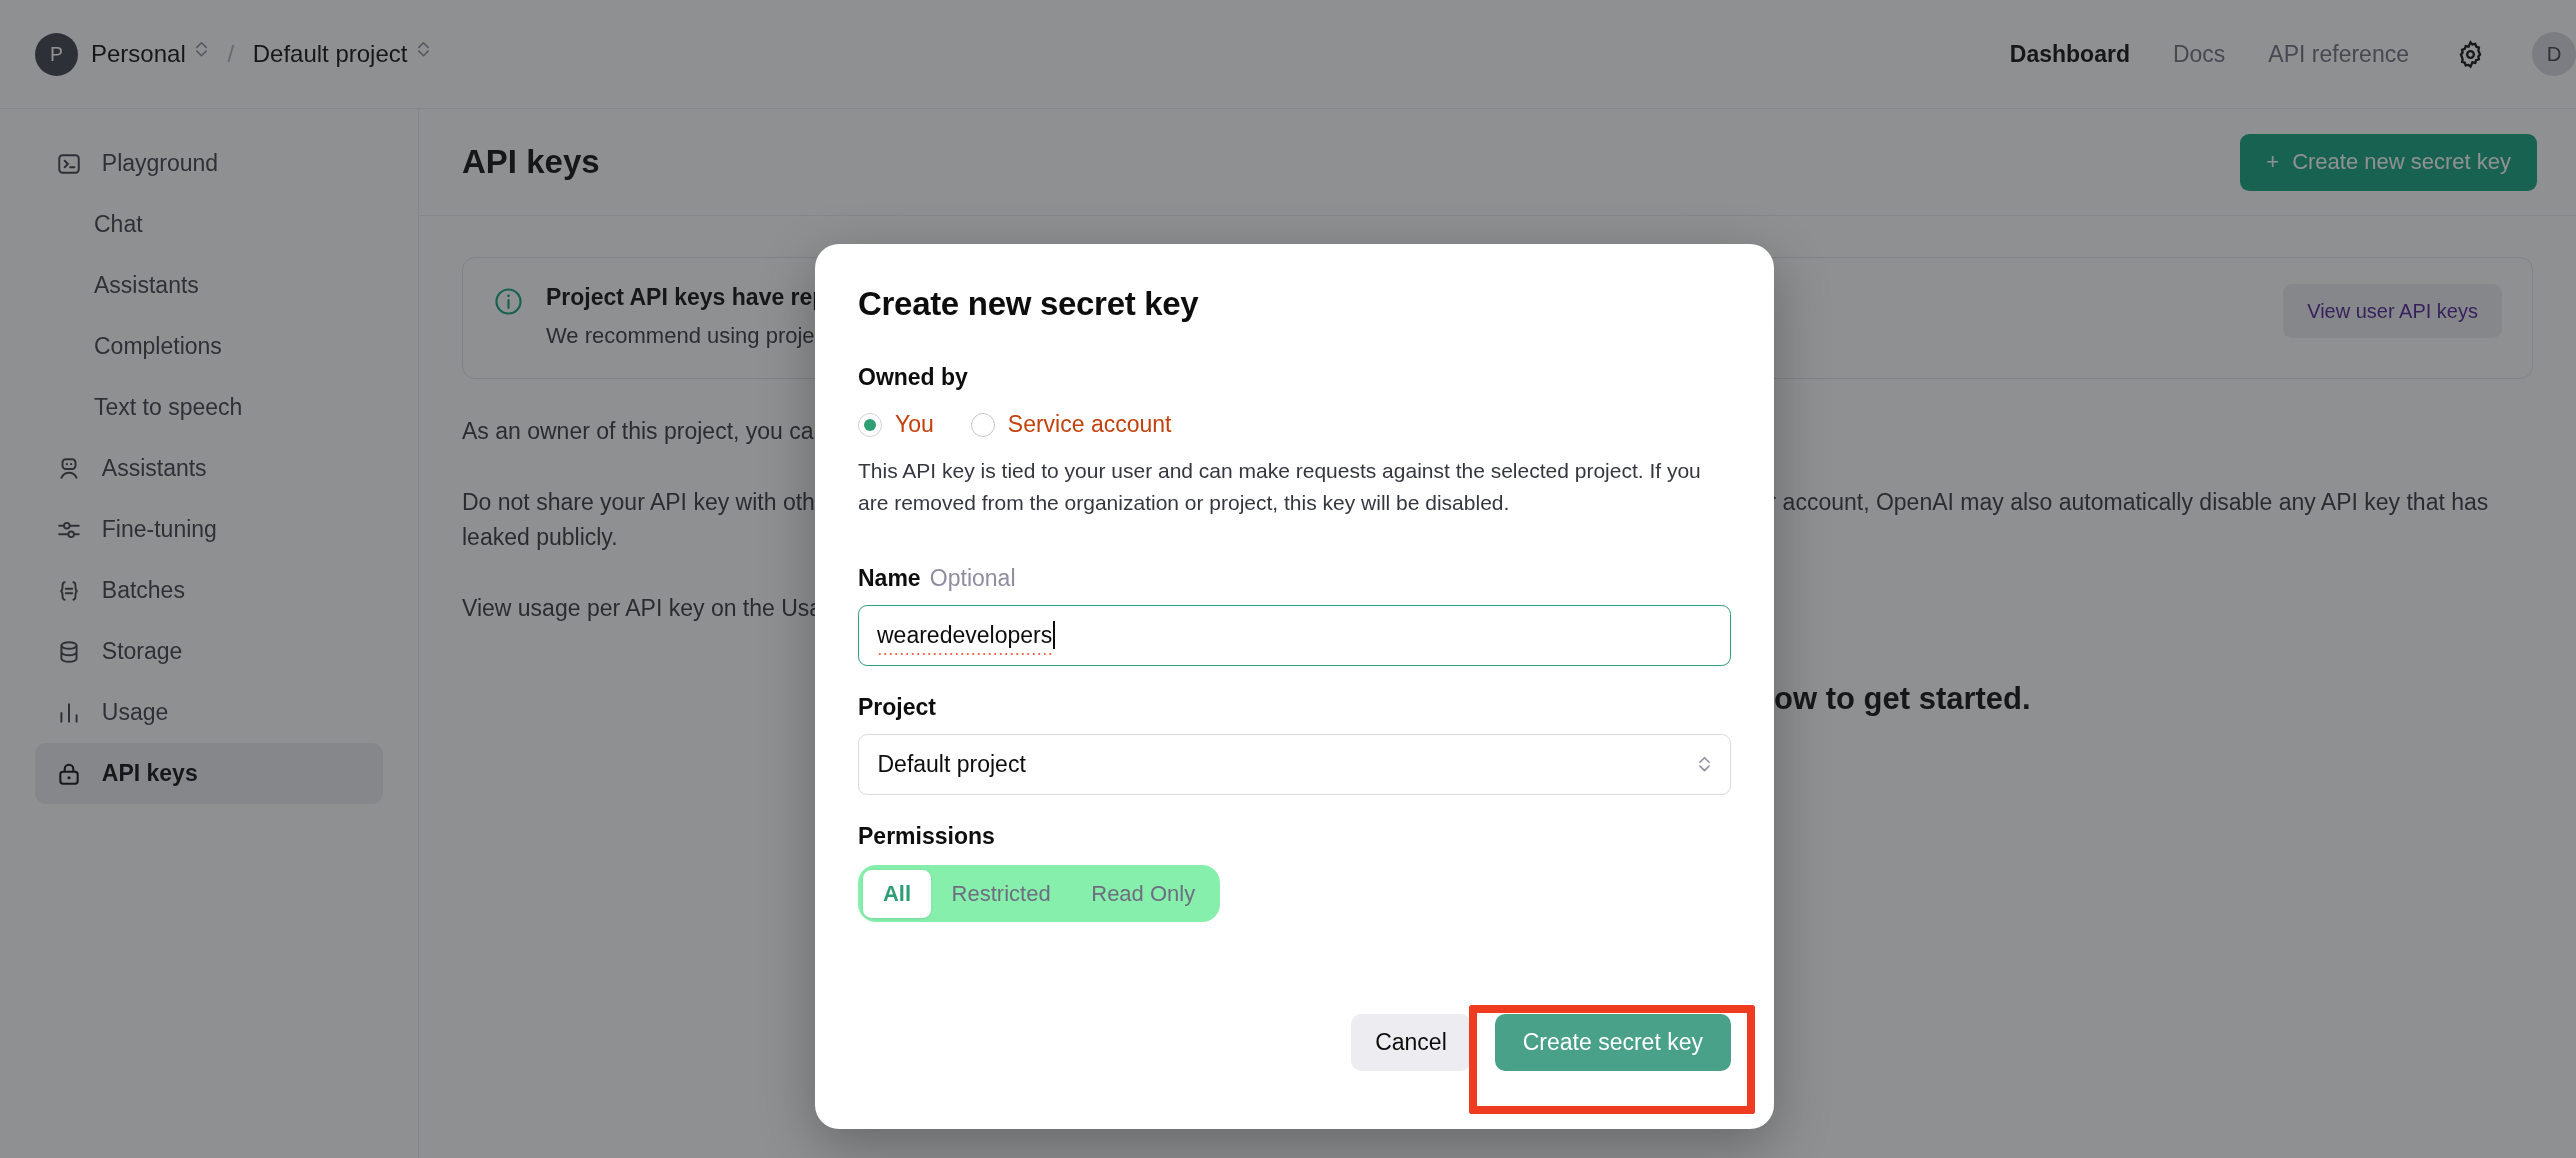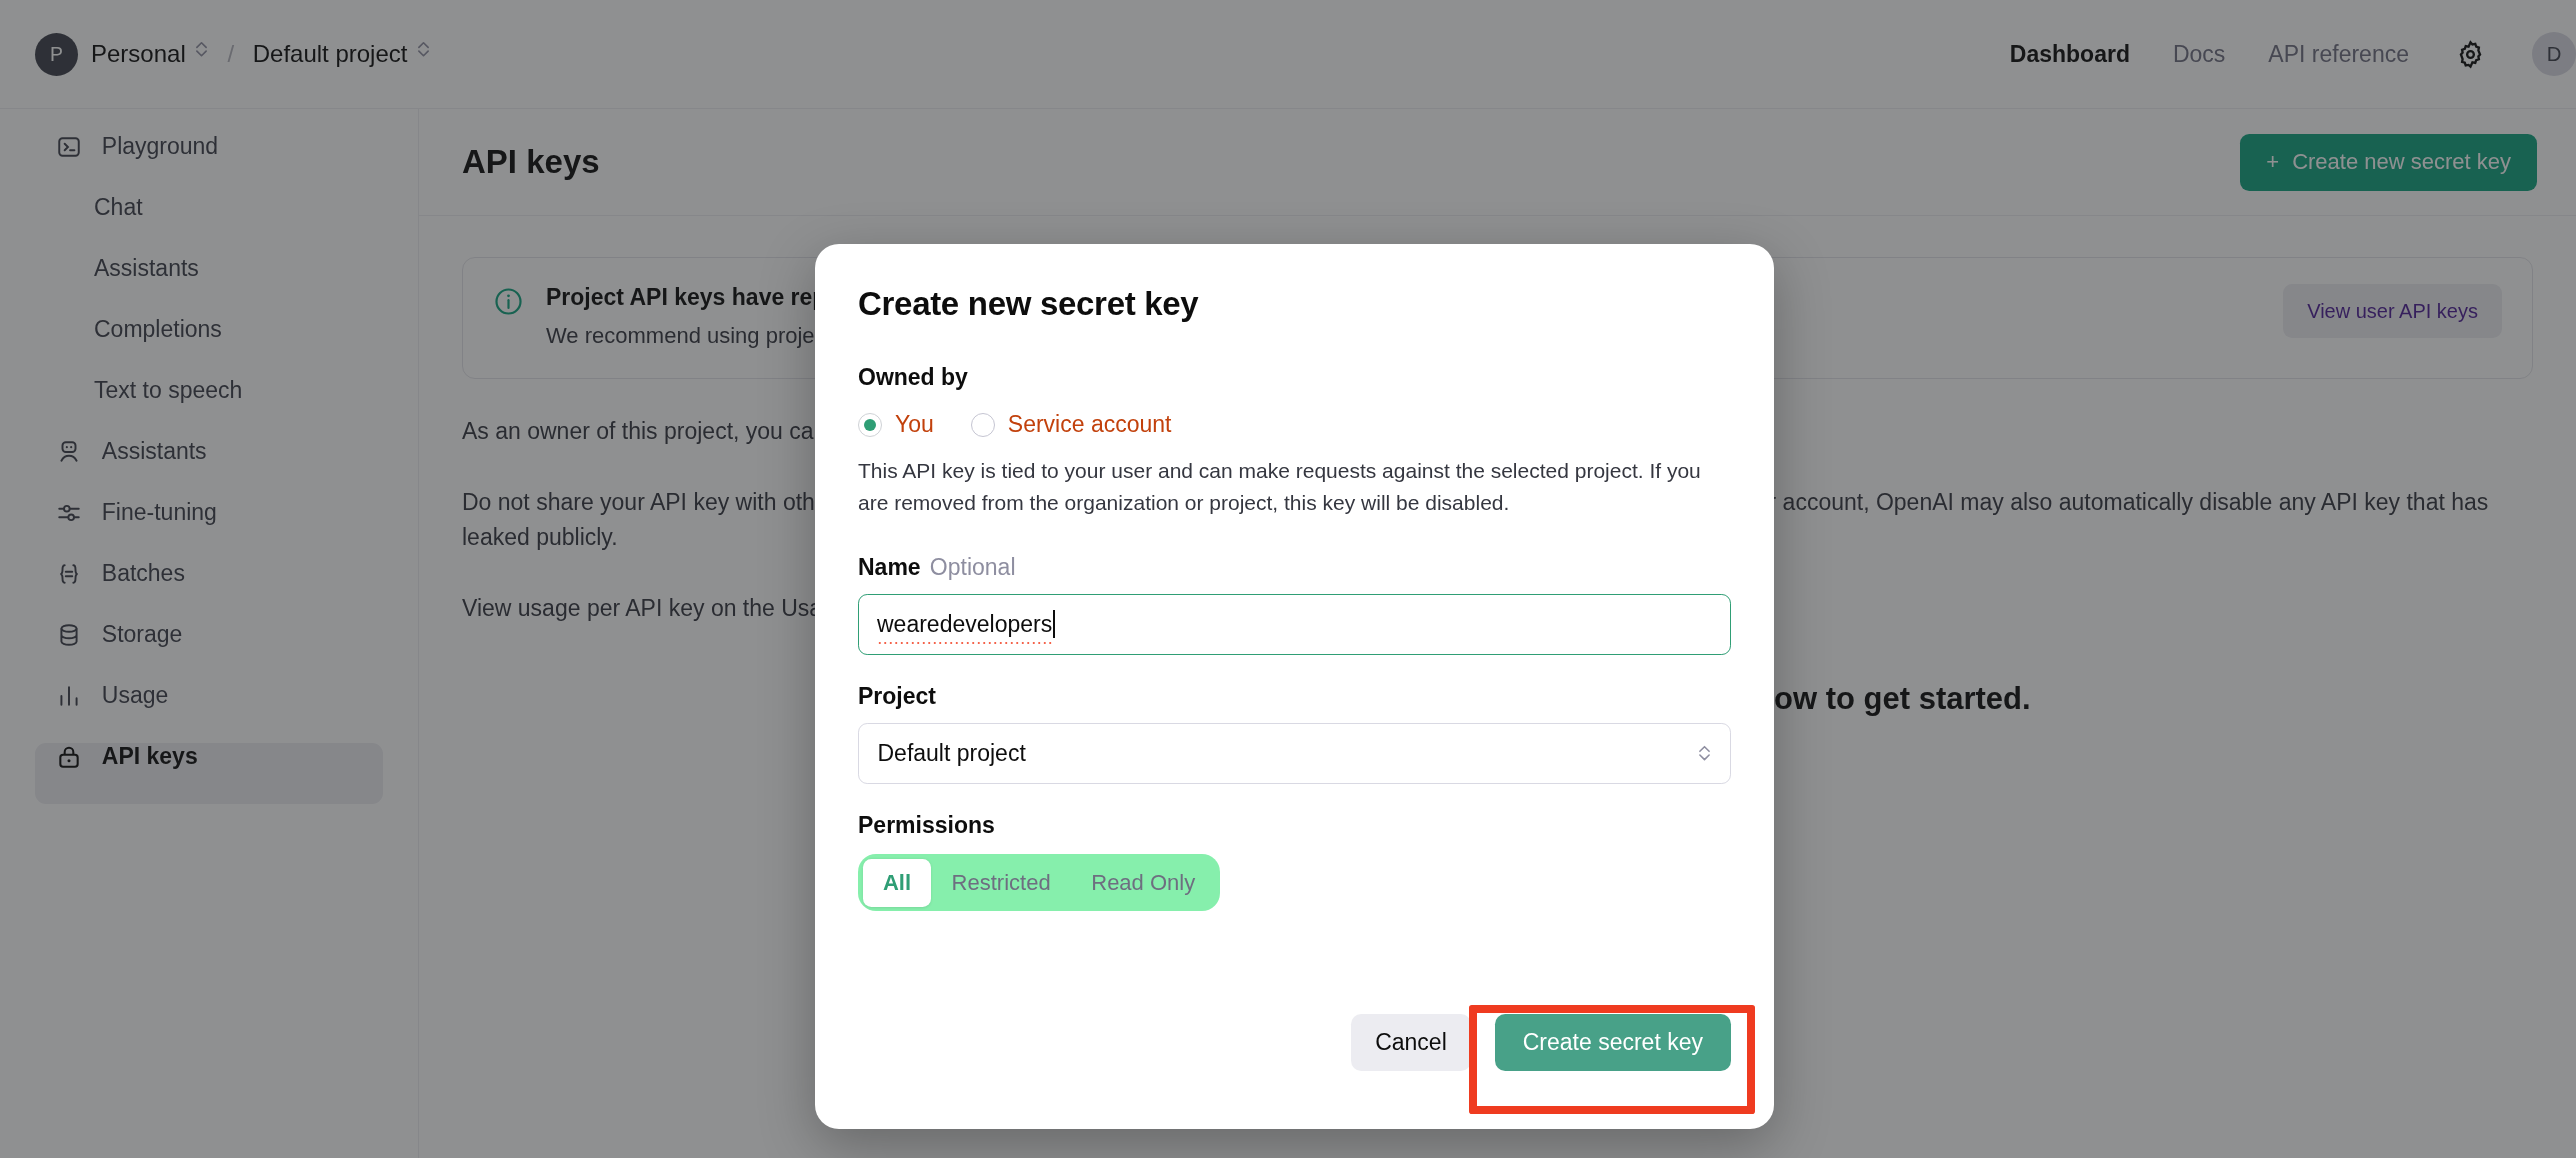--- a/index.html
+++ b/index.html
@@ -44,21 +44,21 @@
     color: #3c3f4a; font-size: 20.3px; font-weight: 500;
     display: flex; align-items: center; justify-content: center;
   }
 
   
   .sidebar {
     position: absolute; top: 109px; left: 0; width: 419px; bottom: 0;
     background: #ffffff; border-right: 0.9px solid #ececf1; padding-top: 24px;
   }
   .nav-row {
-    display: flex; align-items: flex-start; gap: 18.5px;
+    display: flex; align-items: center; gap: 18.5px;
     height: 61px; margin: 0 35px; padding: 0 20.3px; border-radius: 11px;
     font-size: 23px; color: #3c3f4a;
   }
   .nav-row.sub { padding-left: 59px; }
   .nav-row.active { background: #ececf1; color: #0d0d0d; font-weight: 600; }
   .nav-ico { width: 28px; height: 28px; flex: 0 0 28px; display: flex; align-items: center; justify-content: center; }
 
   
   .main { position: absolute; top: 109px; left: 419px; right: 0; bottom: 0; background: #fff; }
   .page-head {
@@ -337,21 +337,21 @@
       </label>
       <span class="gapx"></span>
       <label class="radio">
         <span class="dot"></span>
         <span>Service account</span>
       </label>
     </div>
     <div class="helper">This API key is tied to your user and can make requests against the selected project. If you are removed from the organization or project, this key will be disabled.</div>
   </div>
 
-  <div style="margin-top:34px">
+  <div style="margin-top:45px">
     <div class="field-label">
       <span>Name</span><span class="opt">Optional</span>
     </div>
     <div class="text-input" placeholder="My Test Key">
       <span class="typed">wearedevelopers</span>
         <span class="caret"></span>
     </div>
   </div>
 
   <div style="margin-top:28px">

